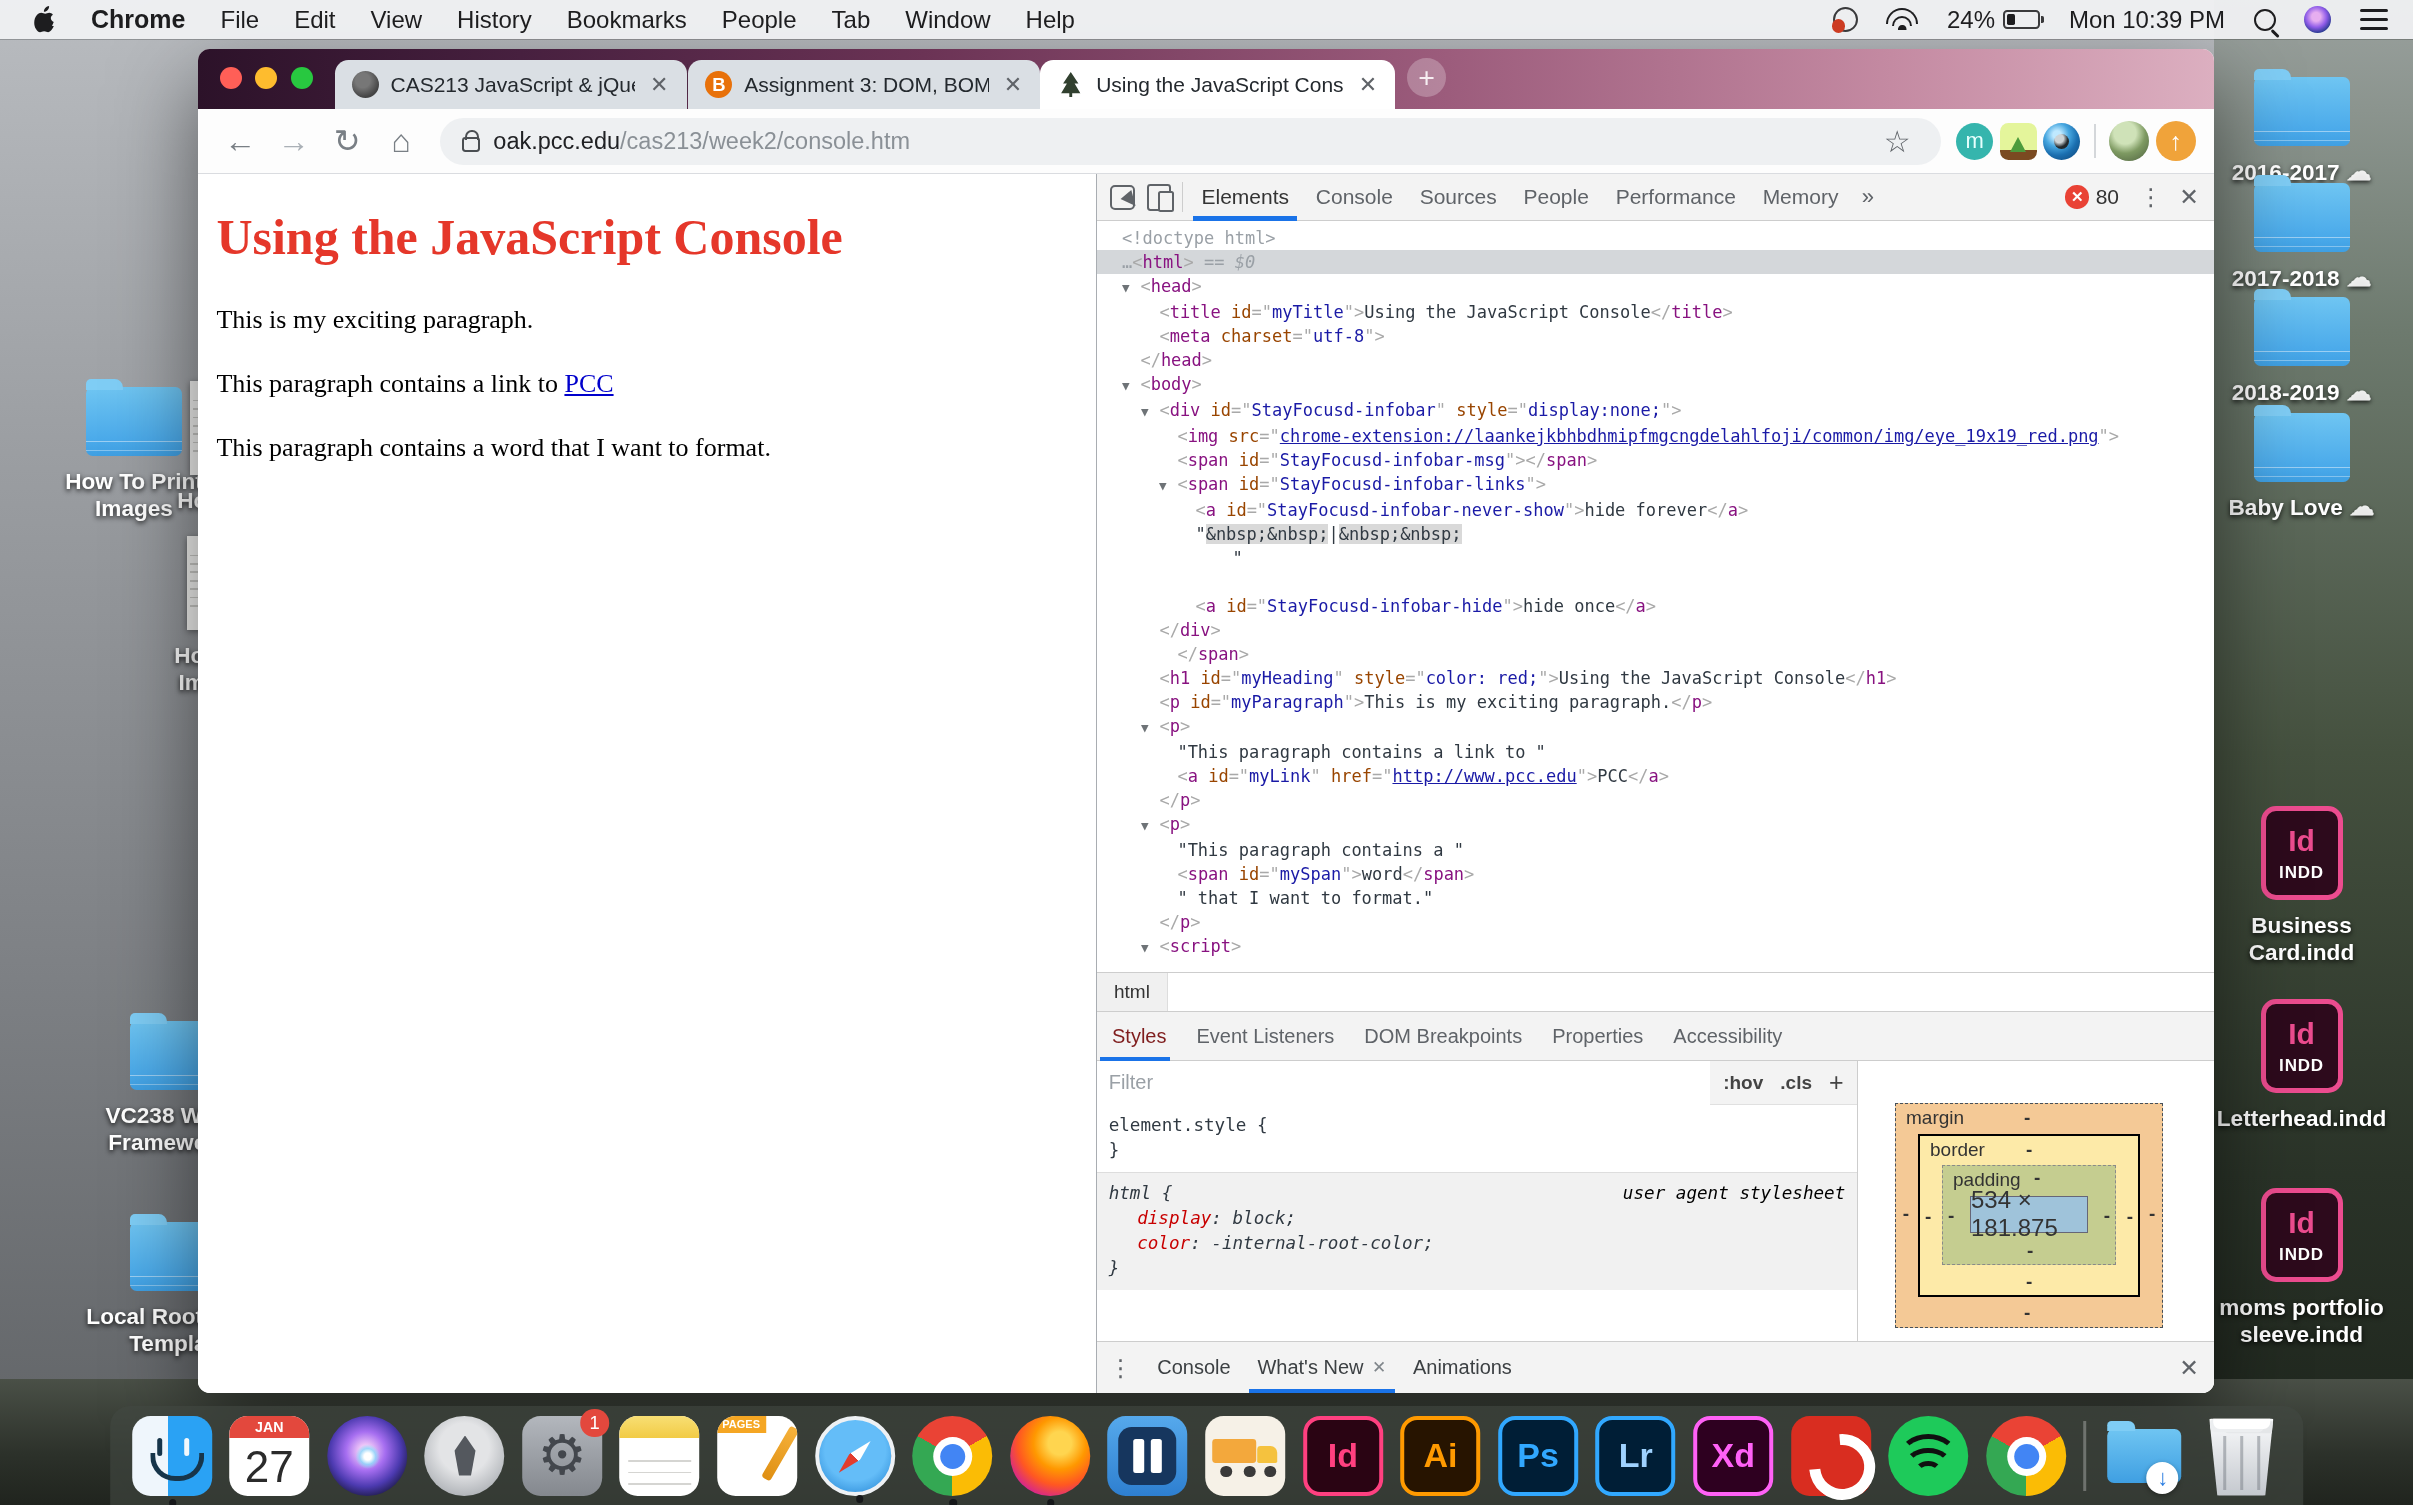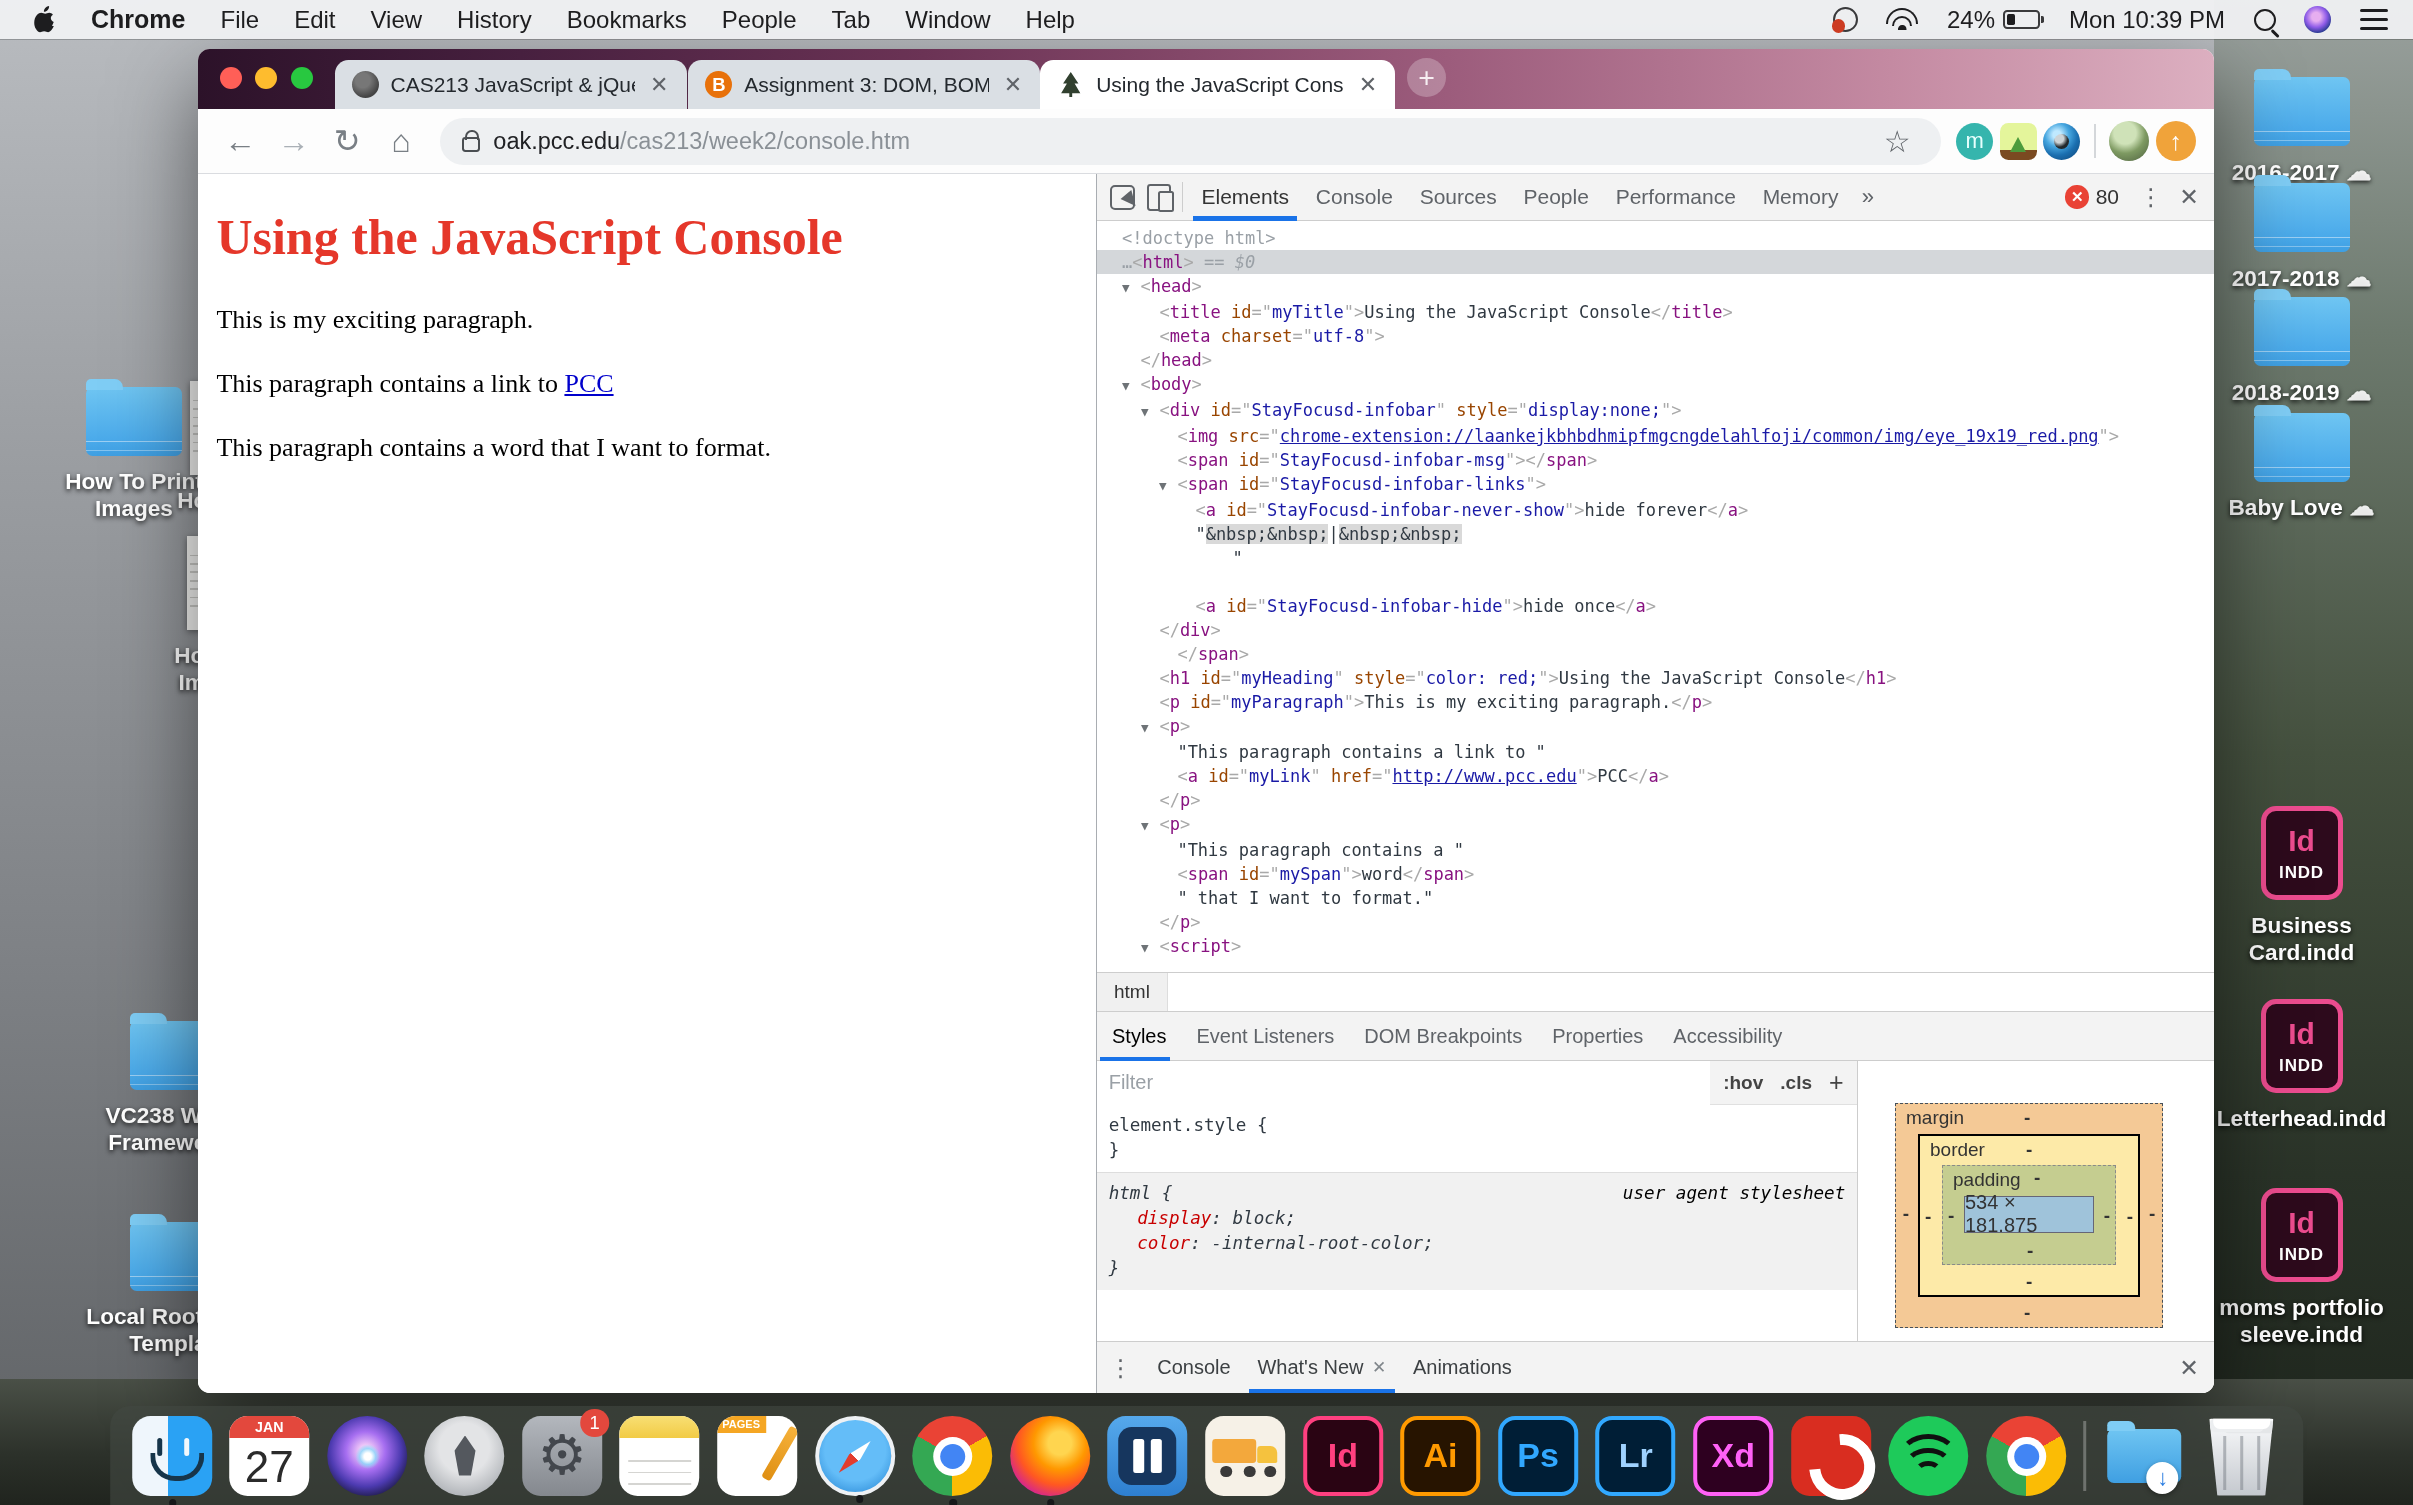--- a/index.html
+++ b/index.html
@@ -129,21 +129,21 @@
   .c-l { color:#1a1aa6; text-decoration:underline; } .c-x { color:#303942; }
   .c-g { color:#9aa0a6; } .c-i { color:#9aa0a6; font-style:italic; }
   .c-e { color:#303942; background:#d9d9d9; }
 
   .crumbs { height:39px; border-top:0.8px solid #cdcdcd; display:flex; align-items:stretch; flex:none; background:#fff; }
   .crumb { background:#f0f0f0; padding:0 17px; display:flex; align-items:center; font-size:19px; color:#333; border-right:0.8px solid #ddd; }
 
   .dt-lower { flex:1; display:flex; flex-direction:column; min-height:0; }
   .styletabs { height:50px; background:#f3f3f3; border-top:0.8px solid #cdcdcd; border-bottom:0.8px solid #cdcdcd; display:flex; align-items:center; font-size:20px; color:#5f6368; flex:none; }
   .stab { padding:0 15px; height:50px; display:flex; align-items:center; position:relative; white-space:nowrap; }
-  .stab.active { color:#000000; }
+  .stab.active { color:#7f1d1d; }
   .stab.active::after { content:""; position:absolute; left:3.4px; right:11.7px; bottom:0; height:4.2px; background:#1a73e8; }
 
   .styles-split { flex:1; display:flex; min-height:0; }
   .styles-left { width:761px; flex:none; display:flex; flex-direction:column; border-right:0.8px solid #cdcdcd; }
   .filterrow { height:44px; background:#f3f3f3; display:flex; align-items:center; flex:none; border-bottom:0.8px solid #e0e0e0; }
   .filterinput { flex:1; height:44px; background:#fff; border:none; outline:none; font-size:20px; color:#333; padding:0 11.7px; }
   .filterinput::placeholder { color:#9aa0a6; }
   .hovcls { display:flex; align-items:center; gap:17px; padding:0 13.4px; font-size:19px; font-weight:bold; color:#444; }
   .hovcls .plus { font-size:25px; font-weight:normal; }
   .stylebody { flex:1; font-family:"DejaVu Sans Mono",monospace; font-size:17.6px; color:#303942; overflow:hidden; }
@@ -151,22 +151,22 @@
   .rule.ua { background:#f1f1f1; border-top:0.8px solid #ddd; font-style:italic; }
   .rule .sel-line { display:flex; }
   .rule .uatag { margin-left:auto; color:#000000; font-style:italic; }
   .prop { color:#c80000; } .ind { padding-left:28.5px; }
 
   .styles-right { flex:1; background:#fff; position:relative; }
   .boxmodel { position:absolute; left:37px; top:42px; width:268px; height:225px;
     background:#f4c996; border:1.7px dashed #46505a; font-size:19px; color:#333; }
   .bm-border { position:absolute; left:22px; top:30px; right:22px; bottom:30px; background:#fdeaa8; border:2.5px solid #000; }
   .bm-padding { position:absolute; left:22px; top:28.5px; right:22px; bottom:30px; background:#c5cd90; border:1.7px dashed #8a8a8a; }
-  .bm-content { position:absolute; left:50%; top:30px; transform:translateX(-50%); width:130px; height:37px; background:#9fc3da;
-    border:1.7px solid #667; display:flex; align-items:center; justify-content:center; font-size:20px; }
+  .bm-content { position:absolute; left:50%; top:30px; transform:translateX(-50%); width:118px; height:37px; background:#9fc3da;
+    border:1.7px solid #667; display:flex; align-items:center; justify-content:center; font-size:24px; }
   .bm-lbl { position:absolute; left:10px; top:3.4px; }
   .bm-d { position:absolute; font-weight:bold; }
 
   .drawer { height:52px; background:#f3f3f3; border-top:0.8px solid #cdcdcd; display:flex; align-items:center; font-size:20px; color:#3c4043; flex:none; }
   .dr-tab { padding:0 13.4px; height:52px; display:flex; align-items:center; gap:8.4px; position:relative; white-space:nowrap; }
   .dr-tab.active::after { content:""; position:absolute; left:5px; right:5px; bottom:0; height:4.2px; background:#1a73e8; }
   .dr-x { font-size:17px; color:#80868b; }
 
   
   .dock { position:absolute; left:50%; transform:translateX(-50%); bottom:0; height:99px; z-index:40;

